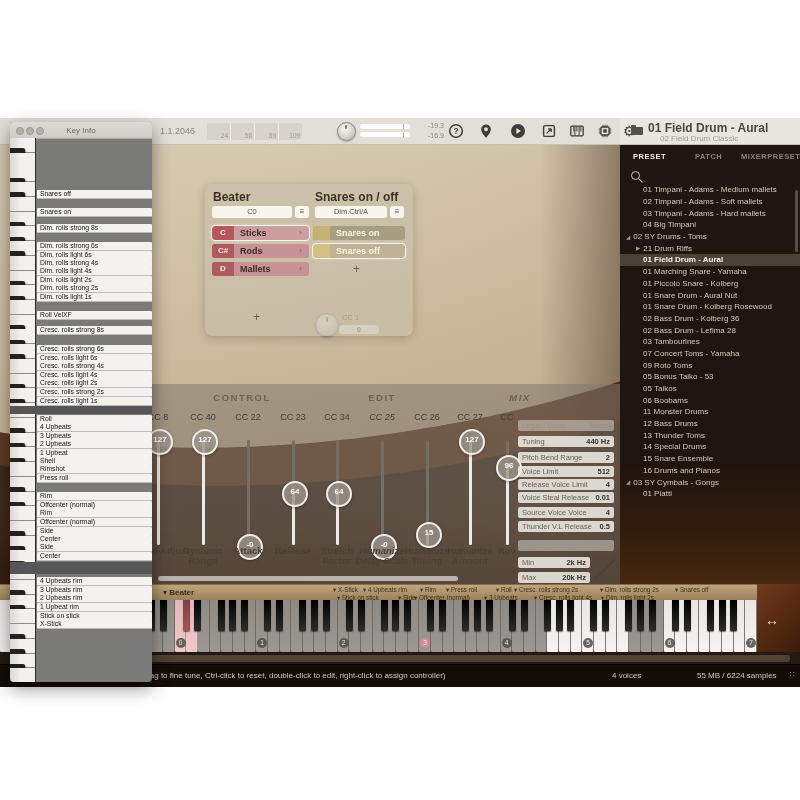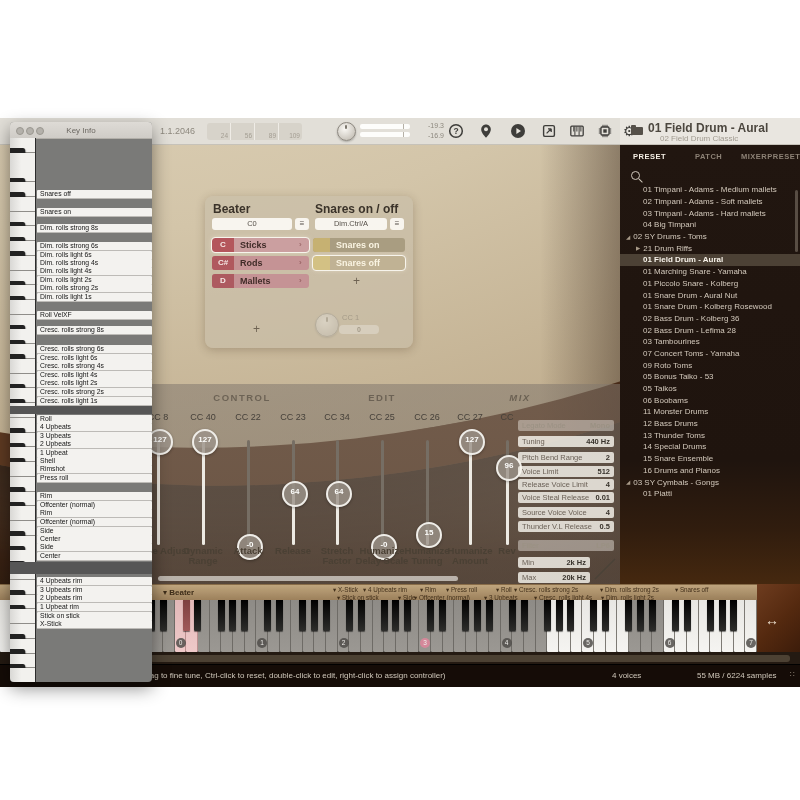--- a/index.html
+++ b/index.html
@@ -62,21 +62,21 @@
   #ki-keys{position:absolute;left:0;top:16px;width:26px;height:544px;background:#2c2c2c;}
   .ki-wkey{position:absolute;left:0;width:25px;height:13.8px;background:linear-gradient(to right,#d9d8d5,#f2f1ee 45%);
     border-bottom:1px solid #8f8d89;}
   .ki-bkey{position:absolute;left:0;width:15px;height:8px;background:#222;border-radius:0 2px 2px 0;box-shadow:1px 1px 1px rgba(0,0,0,0.4);}
   #ki-rows{position:absolute;left:26px;top:16px;width:116px;height:544px;}
   .ki-row{position:absolute;left:1px;width:112px;height:8px;background:#f3f2ef;border-bottom:1px solid #bdbbb7;
     font-size:6.8px;line-height:8px;color:#141414;padding-left:3px;white-space:nowrap;overflow:hidden;border-radius:1px;}
   .ki-sep{position:absolute;left:-26px;width:142px;background:#565656;}
 
   
-  #optpanel{position:absolute;left:205px;top:196px;width:208px;height:152px;z-index:12;border-radius:8px;
+  #optpanel{position:absolute;left:205px;top:184px;width:208px;height:152px;z-index:12;border-radius:8px;
     background:rgba(201,190,169,0.66);box-shadow:0 2px 10px rgba(60,40,20,0.25);}
   .opt-title{position:absolute;top:6px;font-size:12px;font-weight:bold;color:#3b332a;}
   .dropdown{position:absolute;top:22px;height:12px;background:rgba(253,251,246,0.9);border-radius:3px;
     font-size:7.5px;line-height:12px;text-align:center;color:#57514a;}
   .layersbtn{position:absolute;top:22px;width:14px;height:12px;background:rgba(253,251,246,0.9);border-radius:3px;
     font-size:8px;line-height:12px;text-align:center;color:#57514a;}
   .opt-row{position:absolute;height:14px;border-radius:3px;display:flex;overflow:hidden;}
   .opt-row.sel{outline:1.5px solid #f7f4ec;box-shadow:0 0 5px rgba(255,250,235,0.5);}
   .opt-note{width:22px;font-size:8px;font-weight:bold;color:#f5e7e4;text-align:center;line-height:14px;}
   .opt-lab{flex:1;font-size:9px;font-weight:bold;line-height:14px;padding-left:6px;}
@@ -431,21 +431,21 @@
           <div class="s-name">Release</div>
         </div>
         <div class="slider" style="left: 165px;">
           <div class="s-cc">CC 34</div>
           <div class="s-track">
             <div class="s-fill" style="height: 52.9134px;"></div>
           </div>
           <div class="s-handle" style="top: 97.0866px;">64</div>
           <div class="s-name">Stretch Factor</div>
         </div>
-        <div class="slider" style="left: 210px;">
+        <div class="slider" style="left: 210px; font-style: italic;">
           <div class="s-cc">CC 25</div>
           <div class="s-track">
             <div class="s-fill" style="height: 0px;"></div>
           </div>
           <div class="s-handle" style="top: 150px;">-0</div>
           <div class="s-name">Humanize Delay Scale</div>
         </div>
         <div class="slider" style="left: 255px;">
           <div class="s-cc">CC 26</div>
           <div class="s-track">

